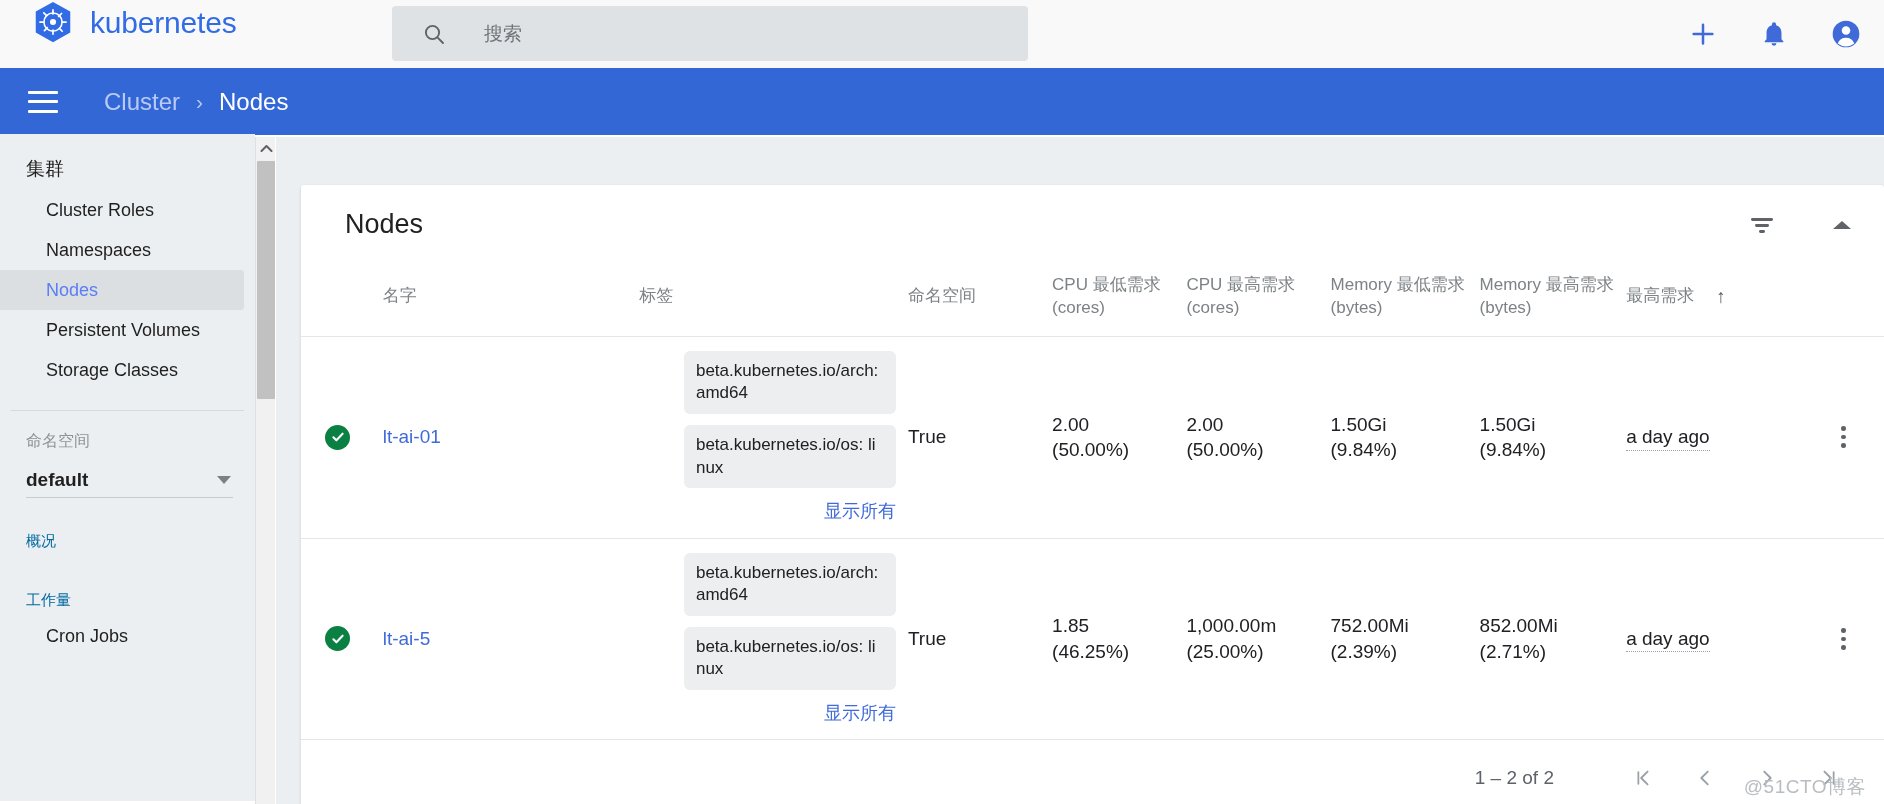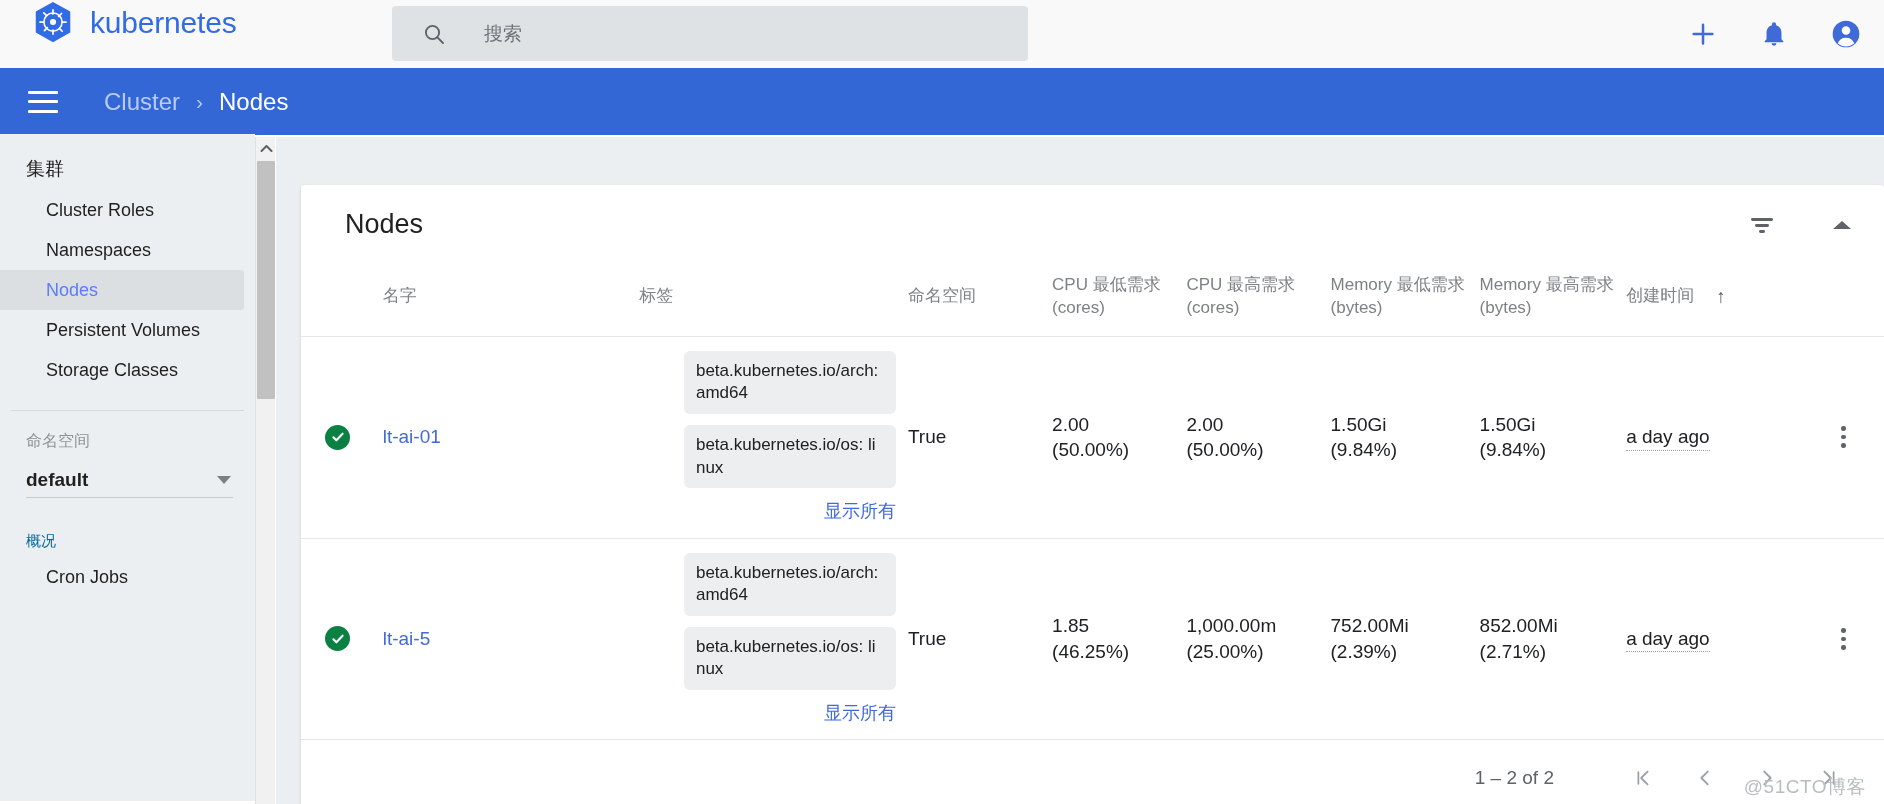--- a/index.html
+++ b/index.html
@@ -356,20 +356,21 @@
 
   <div class="side-divider"></div>
 
   <div class="side-label-muted">命名空间</div>
   <div class="ns-select">
     <span>default</span>
     <span class="caret-down"></span>
   </div>
 
   <div class="side-group">概况</div>
+  <div class="side-group">工作量</div>
   <div class="side-item">
     <span>Cron Jobs</span>
   </div>
 </div>
 
 <div class="side-scrollbar">
   <div class="sb-arrow-up">
     <svg width="13" height="9" viewBox="0 0 13 9">
       <path d="M1.5 7L6.5 2l5 5" fill="none" stroke="#5f6368" stroke-width="2.1" stroke-linecap="round" stroke-linejoin="round"></path>
     </svg>
@@ -400,21 +401,21 @@
           <th class="c-status"></th>
           <th class="c-name">名字</th>
           <th class="c-labels">标签</th>
           <th class="c-ready">命名空间</th>
           <th class="c-cpumin">CPU 最低需求 (cores)</th>
           <th class="c-cpumax">CPU 最高需求 (cores)</th>
           <th class="c-memmin">Memory 最低需求 (bytes)</th>
           <th class="c-memmax">Memory 最高需求 (bytes)</th>
           <th class="c-created">
             <span class="th-created-wrap">
-              <span>创建时间</span>
+              <span>最高需求</span>
               <span class="sort-arrow">↑</span>
             </span>
           </th>
           <th class="c-menu"></th>
         </tr>
       </thead>
       <tbody>
 
         <tr>
           <td>

